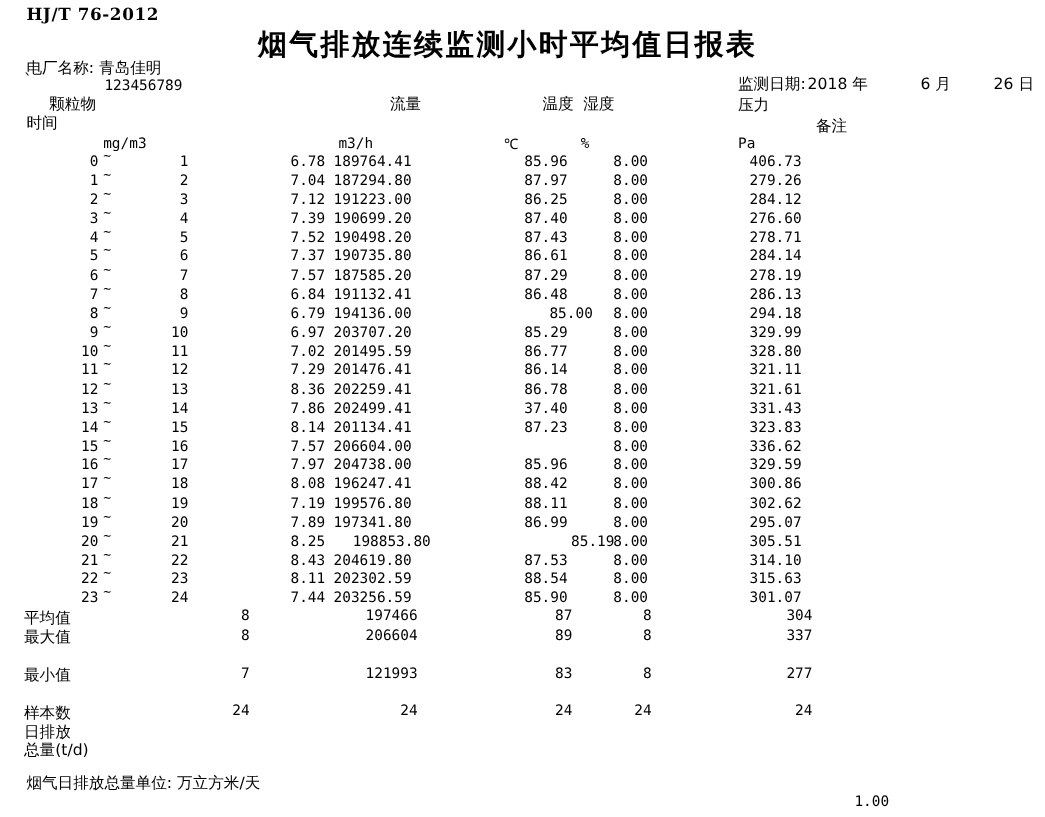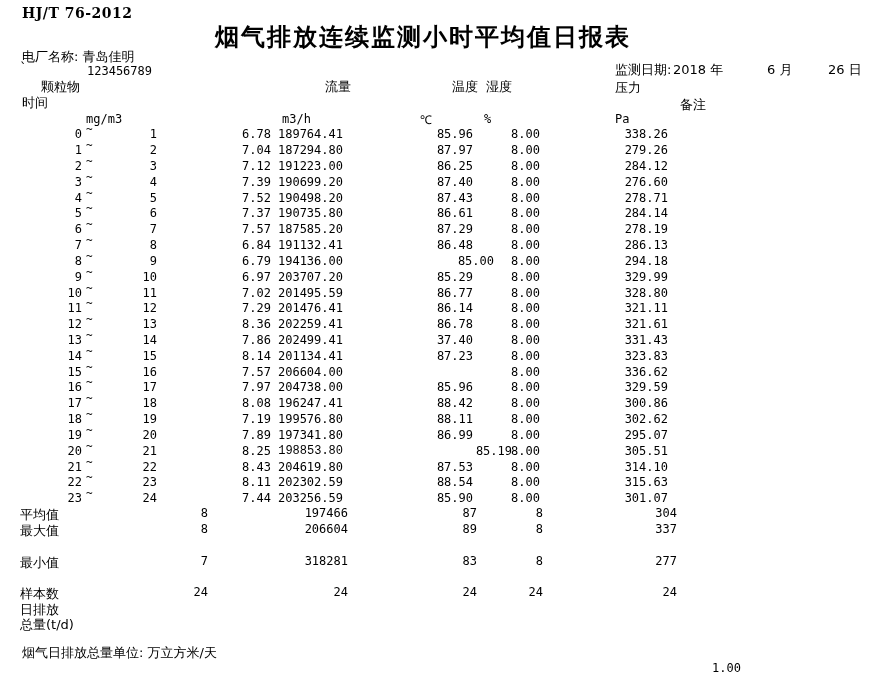--- a/index.html
+++ b/index.html
@@ -53,21 +53,21 @@
 
   <div>
       <div class="hrow" style="top: 127.3px;">
         <span class="num" style="left: 0px; width: 82px;">0</span>
         <span class="tilde" style="left: 86px;">~</span>
         <span class="num" style="left: 0px; width: 157px;">1</span>
         <span class="num" style="left: 0px; width: 271px;">6.78</span>
         <span class="num" style="left: 0px; width: 343px;">189764.41</span>
         <span class="num" style="left: 0px; width: 473px;">85.96</span>
         <span class="num" style="left: 0px; width: 540px;">8.00</span>
-        <span class="num" style="left: 0px; width: 668px;">338.26</span>
+        <span class="num" style="left: 0px; width: 668px;">406.73</span>
       </div>
       <div class="hrow" style="top: 143.12px;">
         <span class="num" style="left: 0px; width: 82px;">1</span>
         <span class="tilde" style="left: 86px;">~</span>
         <span class="num" style="left: 0px; width: 157px;">2</span>
         <span class="num" style="left: 0px; width: 271px;">7.04</span>
         <span class="num" style="left: 0px; width: 343px;">187294.80</span>
         <span class="num" style="left: 0px; width: 473px;">87.97</span>
         <span class="num" style="left: 0px; width: 540px;">8.00</span>
         <span class="num" style="left: 0px; width: 668px;">279.26</span>
@@ -249,21 +249,21 @@
         <span class="num" style="left: 0px; width: 343px;">197341.80</span>
         <span class="num" style="left: 0px; width: 473px;">86.99</span>
         <span class="num" style="left: 0px; width: 540px;">8.00</span>
         <span class="num" style="left: 0px; width: 668px;">295.07</span>
       </div>
       <div class="hrow" style="top: 443.7px;">
         <span class="num" style="left: 0px; width: 82px;">20</span>
         <span class="tilde" style="left: 86px;">~</span>
         <span class="num" style="left: 0px; width: 157px;">21</span>
         <span class="num" style="left: 0px; width: 271px;">8.25</span>
-        <span class="num" style="left: 0px; width: 343px; font-family: Liberation Mono, monospace;">198853.80</span>
+        <span class="num" style="left: 16px; width: 343px;">198853.80</span>
         <span class="num" style="left: 0px; width: 473px; padding-left: 39px;">85.19</span>
         <span class="num" style="left: 0px; width: 540px;">8.00</span>
         <span class="num" style="left: 0px; width: 668px;">305.51</span>
       </div>
       <div class="hrow" style="top: 459.52px;">
         <span class="num" style="left: 0px; width: 82px;">21</span>
         <span class="tilde" style="left: 86px;">~</span>
         <span class="num" style="left: 0px; width: 157px;">22</span>
         <span class="num" style="left: 0px; width: 271px;">8.43</span>
         <span class="num" style="left: 0px; width: 343px;">204619.80</span>
@@ -306,21 +306,21 @@
         <span class="slabel">最大值</span>
         <span class="num" style="left: 0px; width: 208px;">8</span>
         <span class="num" style="left: 0px; width: 348px;">206604</span>
         <span class="num" style="left: 0px; width: 477px;">89</span>
         <span class="num" style="left: 0px; width: 543px;">8</span>
         <span class="num" style="left: 0px; width: 677px;">337</span>
       </div>
       <div class="srow" style="top: 554px;">
         <span class="slabel">最小值</span>
         <span class="num" style="left: 0px; width: 208px;">7</span>
-        <span class="num" style="left: 0px; width: 348px;">318281</span>
+        <span class="num" style="left: 0px; width: 348px;">121993</span>
         <span class="num" style="left: 0px; width: 477px;">83</span>
         <span class="num" style="left: 0px; width: 543px;">8</span>
         <span class="num" style="left: 0px; width: 677px;">277</span>
       </div>
       <div class="srow" style="top: 585px;">
         <span class="slabel">样本数</span>
         <span class="num" style="left: 0px; width: 208px;">24</span>
         <span class="num" style="left: 0px; width: 348px;">24</span>
         <span class="num" style="left: 0px; width: 477px;">24</span>
         <span class="num" style="left: 0px; width: 543px;">24</span>

